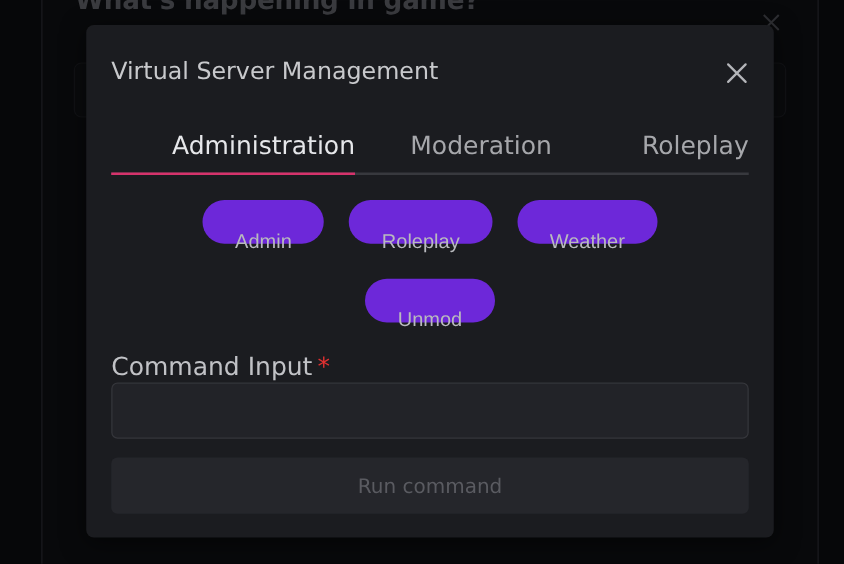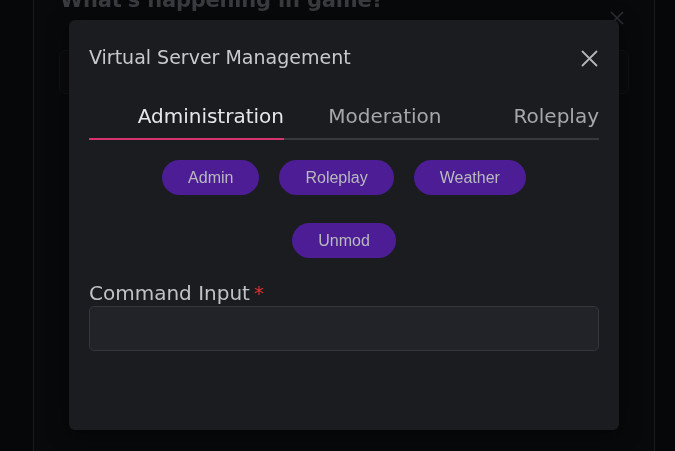--- a/index.html
+++ b/index.html
@@ -60,23 +60,23 @@
       background: #d6336c;
     }
 
     .pill-row {
       position: absolute; left: 0; width: 550px;
       display: flex; justify-content: center; gap: 20px;
     }
     .pill-row.r1 { top: 140px; }
     .pill-row.r2 { top: 203px; }
     .pill {
-      height: 35px; border-radius: 18px; background: #4c1d95;
+      height: 35px; border-radius: 18px; background: #6d28d9;
       color: #b9babe; font-size: 16px; line-height: 35px;
-      padding: 0 26px; cursor: pointer; white-space: nowrap;
+      padding: 16px 26px; cursor: pointer; white-space: nowrap;
       border: none;
     }
 
     .field-label {
       position: absolute; left: 20px; top: 261px; font-size: 20px; color: #c1c2c6;
       white-space: nowrap;
     }
     .field-label .req { color: #e03131; margin-left: 4px; }
     .cmd-input {
       position: absolute; left: 20px; top: 286px; width: 510px; height: 45px;
@@ -125,14 +125,15 @@
       <button class="pill">Roleplay</button>
       <button class="pill">Weather</button>
     </div>
     <div class="pill-row r2">
       <button class="pill">Unmod</button>
     </div>
 
     <label class="field-label"><span>Command Input</span><span class="req">*</span></label>
     <input class="cmd-input" type="text" placeholder="" style="">
 
+    <button class="run-btn" disabled="">Run command</button>
   </div>
 </div>
 
 </body></html>

